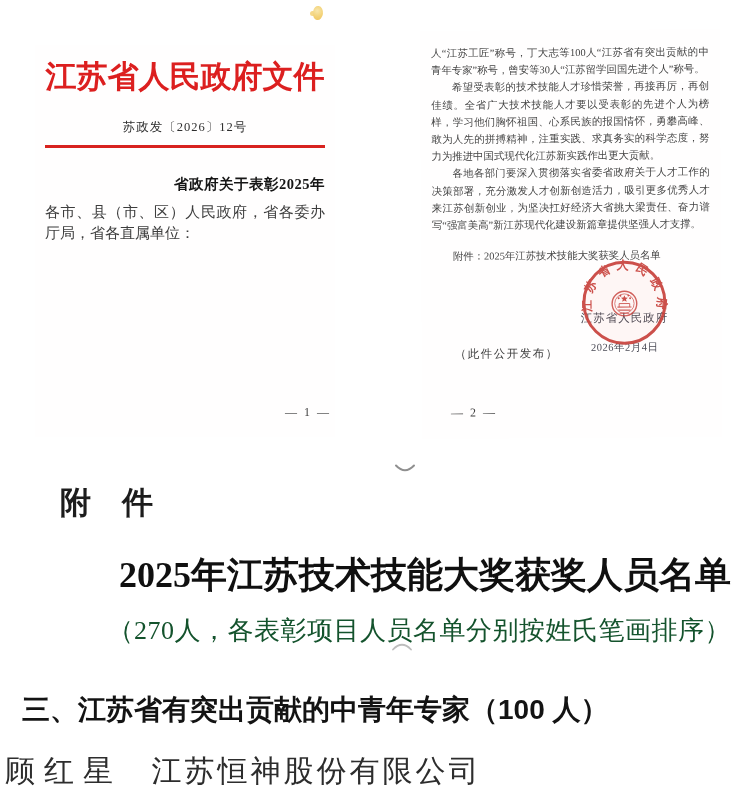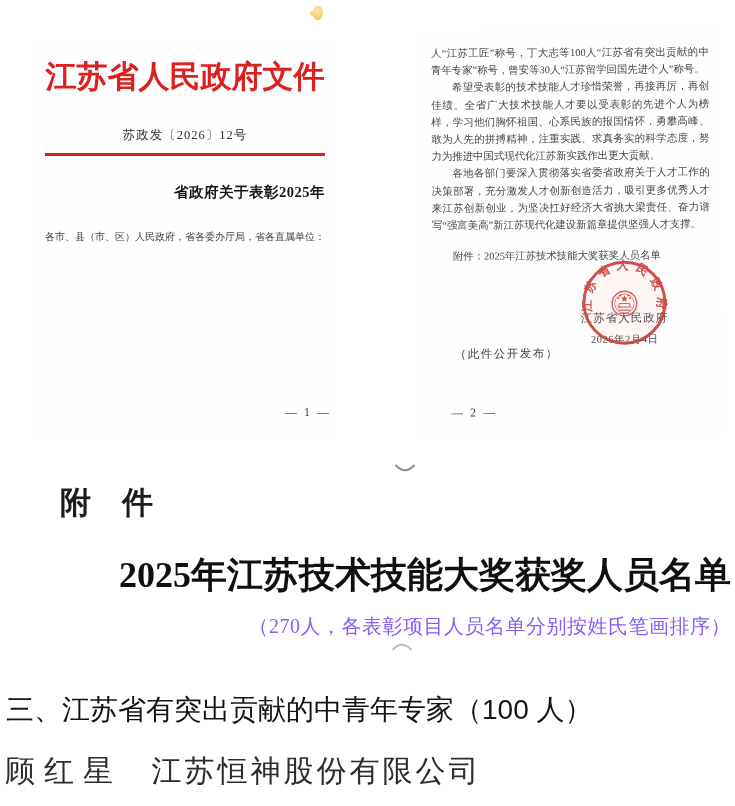--- a/index.html
+++ b/index.html
@@ -16,54 +16,54 @@
 
   
   .page { position:absolute; background:#fffefe; }
   .page1 { left:35px; top:45px; width:300px; height:392px; padding:0 10px; }
   .page2 { left:421px; top:30px; width:300px; height:408px; padding:14px 11px 0;
            font-size:10.4px; line-height:17.2px; color:#454545; text-align:justify;
            transform:rotate(-0.35deg); }
 
   .masthead { margin-top:12px; text-align:center; font-weight:bold; font-size:31px;
     line-height:40px; color:#dc1f1f; letter-spacing:0px; white-space:nowrap; }
-  .docnum { margin-top:30px; text-align:center; font-size:12.5px; color:#2e2e2e; letter-spacing:1px; }
+  .docnum { margin-top:22px; text-align:center; font-size:12.5px; color:#2e2e2e; letter-spacing:1px; }
   .redline { margin:9px 0 0 0; height:2.5px; background:#d8231f; }
   .doc-title { margin-top:26px; text-align:right; font-weight:bold; font-size:14.5px;
     line-height:20px; color:#161616; letter-spacing:0.5px; }
-  .body1 { margin-top:24px; font-size:10px; line-height:21.3px; color:#3d3d3d; text-align:justify; }
+  .body1 { margin-top:8px; font-size:15px; line-height:21.3px; color:#3d3d3d; text-align:justify; }
   p { margin:0; }
   .indent { text-indent:2em; }
   .pagenum { font-size:12px; color:#3f3f3f; letter-spacing:2px; white-space:nowrap; }
   .pagenum1 { position:absolute; left:250px; top:360px; }
   .pagenum2 { position:absolute; left:29px; top:374px; }
 
   .attach-line { margin-top:14px; text-indent:2em; }
 
   .sig { position:absolute; left:148px; top:280px; width:110px; text-align:center; color:#4b4b56; }
   .sig-name { font-size:11.5px; letter-spacing:1px; }
-  .sig-date { font-size:10.5px; margin-top:4px; letter-spacing:0.5px; }
+  .sig-date { font-size:10.5px; margin-top:12px; letter-spacing:0.5px; }
 
   .seal { position:absolute; left:159px; top:229px; opacity:0.92; }
 
   .public-note { position:absolute; left:33px; top:315px; font-size:11.5px;
     color:#3a3a3a; letter-spacing:1.5px; }
 
   
   .chev { position:absolute; cursor:pointer; }
   .chev-down { left:393px; top:463px; }
   .chev-up { left:390px; top:640px; }
 
   
   .attach-label { position:absolute; left:60px; top:482px; font-size:31px; font-weight:bold;
     color:#1c1c1c; font-family:"Liberation Sans","DejaVu Sans",sans-serif; }
   .attach-center { position:absolute; left:62px; width:669px; text-align:right; }
   .attach-title { top:551px; font-size:36px; font-weight:bold; color:#101010; white-space:nowrap; }
-  .attach-subtitle { top:613px; font-size:20px; color:#8b5cf6; letter-spacing:0.5px; white-space:nowrap; }
-  .section-heading { position:absolute; left:6px; top:691px; font-size:28px; font-weight:normal;
+  .attach-subtitle { top:613px; font-size:26px; color:#14532d; letter-spacing:0.5px; white-space:nowrap; }
+  .section-heading { position:absolute; left:22px; top:691px; font-size:28px; font-weight:bold;
     color:#131313; font-family:"Liberation Sans","DejaVu Sans",sans-serif; white-space:nowrap; }
   .entry-row { position:absolute; left:5px; top:751px; font-size:30px; color:#2d2d2d; white-space:nowrap; }
   .entry-name { letter-spacing:9px; }
   .entry-org { margin-left:22px; letter-spacing:3px; }
 </style>
 </head>
 <body>
 
 <div class="gold-mark">
   <span class="blob2"></span>

